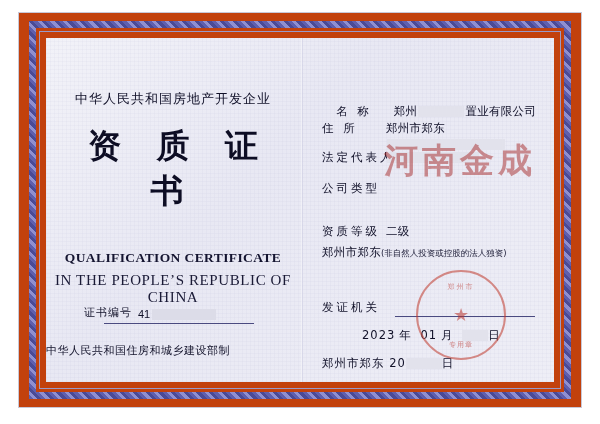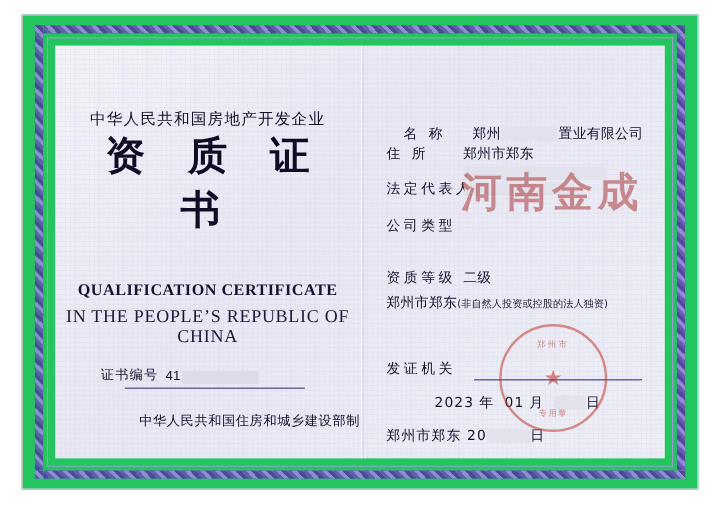--- a/index.html
+++ b/index.html
@@ -21,21 +21,21 @@
     background: #ffffff;
   }
 
   
   #certificate {
     position: absolute;
     left: 18px;
     top: 12px;
     width: 564px;
     height: 396px;
-    background: #22c55e;
+    background: #c2410c;
     border: 1px solid #c8c8d8;
     box-sizing: border-box;
   }
 
   
   #border-band {
     position: absolute;
     left: 10px;
     top: 8px;
     right: 10px;
@@ -95,20 +95,21 @@
     color: #15152e;
   }
   #left-heading {
     margin-top: 52px;
     font-size: 13px;
     letter-spacing: 1px;
     font-family: "DejaVu Sans", sans-serif;
     color: #101028;
   }
   #left-title {
+    margin-top: 16px;
     font-size: 33px;
     font-weight: bold;
     letter-spacing: 12px;
     font-family: "DejaVu Sans", sans-serif;
     color: #0d0d24;
     text-indent: 12px;
   }
   #left-en-1 {
     margin-top: 36px;
     font-size: 13.5px;
@@ -162,21 +163,21 @@
     bottom: 58px;
     width: 150px;
     border-bottom: 1px solid #4a4a80;
   }
 
   #issuer-line {
     position: absolute;
     left: 0;
     right: 0;
     bottom: 24px;
-    text-align: right;
+    text-align: left;
     font-size: 11px;
     letter-spacing: 0.5px;
     font-family: "DejaVu Sans", sans-serif;
     color: #101028;
     margin-top: 43px;
   }
 
   
   #right-panel {
     position: absolute;

